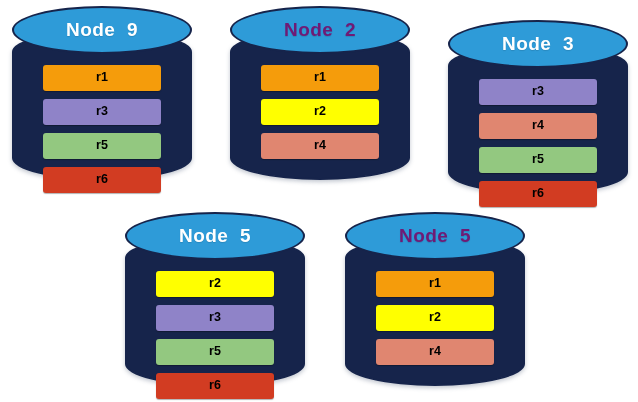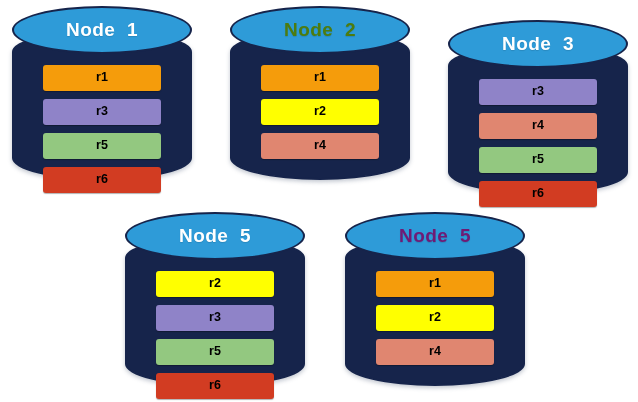--- a/index.html
+++ b/index.html
@@ -89,40 +89,40 @@
     margin-top: -1px;
   }
 </style>
 </head>
 <body>
 
 <div id="stage">
     <div class="node" style="left: 12px; top: 6px;">
       <div class="cyl-body" style="background: rgb(22, 36, 75); border-color: rgb(22, 36, 75);"></div>
       <div class="cyl-top" style="background: rgb(46, 155, 216); border-color: rgb(22, 36, 75);"></div>
-      <div class="cyl-top-label" style="color: rgb(255, 255, 255);">Node  1</div>
+      <div class="cyl-top-label" style="color: rgb(255, 255, 255);">Node  9</div>
       <div class="bars">
         <div class="bar" style="background: rgb(245, 156, 11);">
           <span class="bar-label" style="color: rgb(0, 0, 0);">r1</span>
         </div>
         <div class="bar" style="background: rgb(143, 131, 200);">
           <span class="bar-label" style="color: rgb(0, 0, 0);">r3</span>
         </div>
         <div class="bar" style="background: rgb(147, 200, 128);">
           <span class="bar-label" style="color: rgb(0, 0, 0);">r5</span>
         </div>
         <div class="bar" style="background: rgb(210, 60, 34);">
           <span class="bar-label" style="color: rgb(0, 0, 0);">r6</span>
         </div>
       </div>
     </div>
     <div class="node" style="left: 230px; top: 6px;">
       <div class="cyl-body" style="background: rgb(22, 36, 75); border-color: rgb(22, 36, 75);"></div>
       <div class="cyl-top" style="background: rgb(46, 155, 216); border-color: rgb(22, 36, 75);"></div>
-      <div class="cyl-top-label" style="color: #4d7c0f;">Node  2</div>
+      <div class="cyl-top-label" style="color: #701a75;">Node  2</div>
       <div class="bars">
         <div class="bar" style="background: rgb(245, 156, 11);">
           <span class="bar-label" style="color: rgb(0, 0, 0);">r1</span>
         </div>
         <div class="bar" style="background: rgb(255, 255, 0);">
           <span class="bar-label" style="color: rgb(0, 0, 0);">r2</span>
         </div>
         <div class="bar" style="background: rgb(224, 134, 112);">
           <span class="bar-label" style="color: rgb(0, 0, 0);">r4</span>
         </div>

